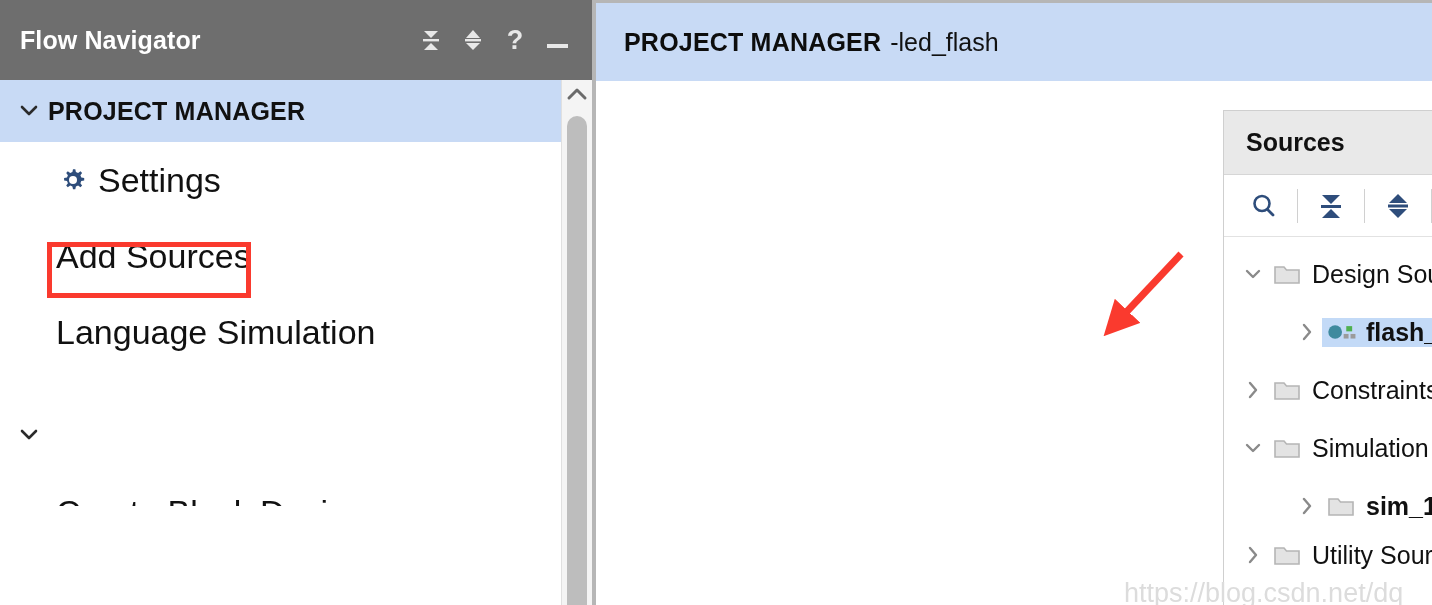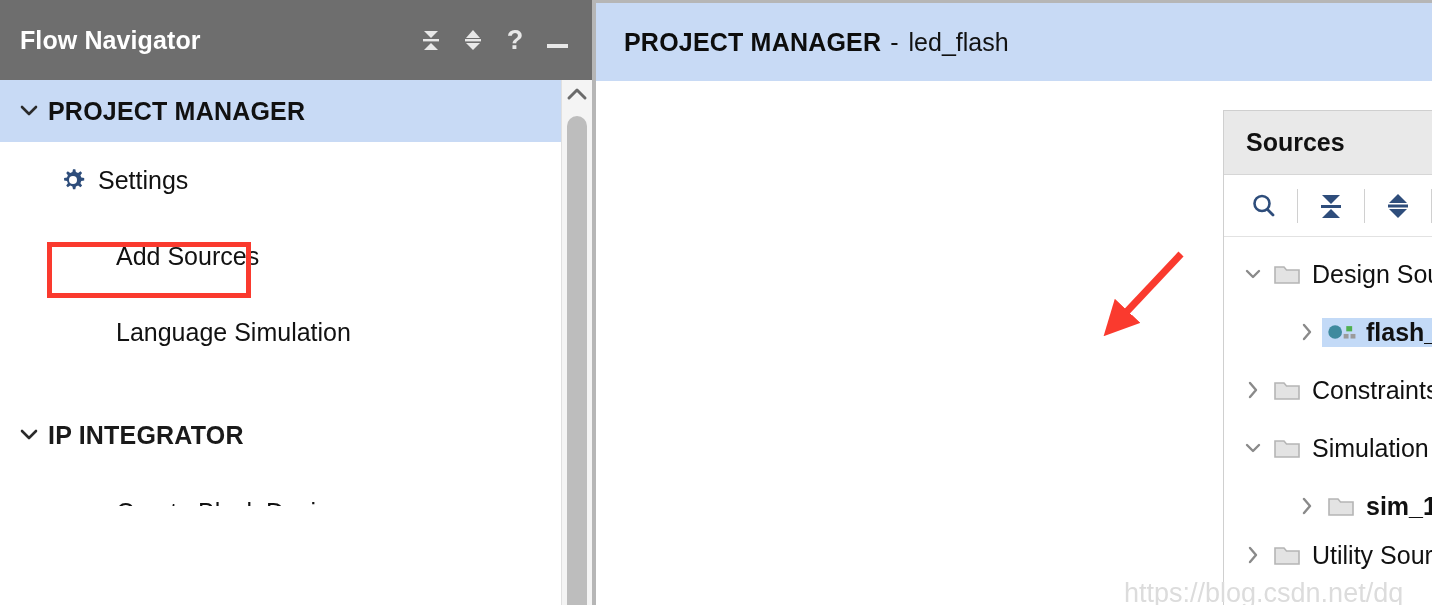--- a/index.html
+++ b/index.html
@@ -119,25 +119,25 @@
   .nav-item-icon {
     width: 30px;
     flex: none;
     display: flex;
     align-items: center;
     justify-content: center;
     color: #2e4d7b;
     margin-right: 10px;
   }
   .nav-item-label {
-    font-size: 25px;
+    font-size: 34px;
     color: #111111;
     white-space: nowrap;
   }
-  .nav-item.no-icon { padding-left: 116px; }
+  .nav-item.no-icon { padding-left: 56px; }
 
   .highlight-box {
     position: absolute;
     left: 47px;
     top: 162px;
     width: 204px;
     height: 56px;
     border: 5px solid #fa3a2e;
     box-sizing: border-box;
     pointer-events: none;
@@ -392,21 +392,20 @@
         <span class="nav-item-label">Language Simulation</span>
       </div>
 
 
       <div class="nav-section plain" style="margin-top:34px">
         <span class="chev-down">
           <svg width="20" height="14" viewBox="0 0 20 14">
               <polyline points="3,3 10,10 17,3" fill="none" stroke="#2b2b2b" stroke-width="2.6" stroke-linecap="round" stroke-linejoin="round"></polyline>
             </svg>
         </span>
-        <span class="nav-section-label">IP INTEGRATOR</span>
       </div>
 
       <div class="nav-item no-icon" style="height:40px;overflow:hidden">
         <span class="nav-item-label" style="position:relative;top:26px">Create Block Design</span>
       </div>
 
       <div class="highlight-box"></div>
 
       <div class="fn-scrollbar">
         <div class="sb-arrow">
@@ -417,21 +416,21 @@
         <div class="fn-thumb"></div>
       </div>
     </div>
   </div>
 
   <div class="right">
 
     <div class="pm-banner">
       <span class="pm-banner-title">PROJECT MANAGER</span>
       <span class="pm-banner-sub">-</span>
-      <span class="pm-banner-sub" style="margin-left:10px">led_flash</span>
+      <span class="pm-banner-sub" style="margin-left:0">led_flash</span>
     </div>
 
     <div class="sources-panel">
 
       <div class="sources-header">
         <span class="sources-title">Sources</span>
 
       </div>
 
       <div class="sources-toolbar">

